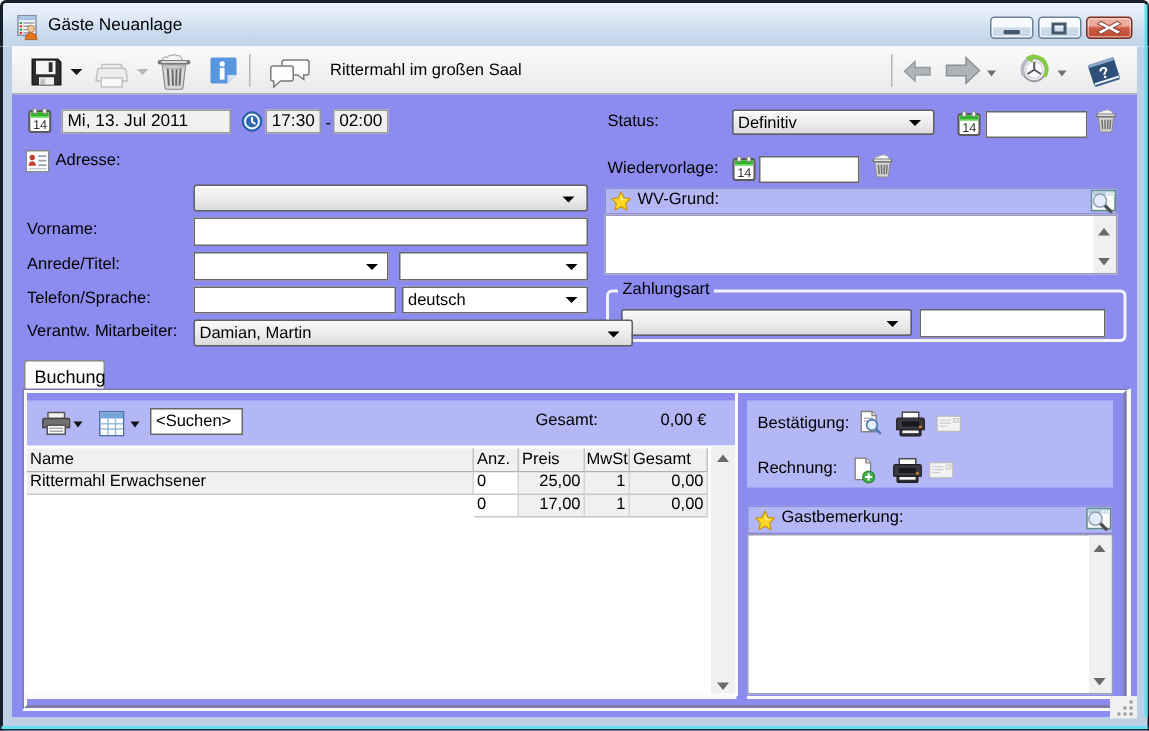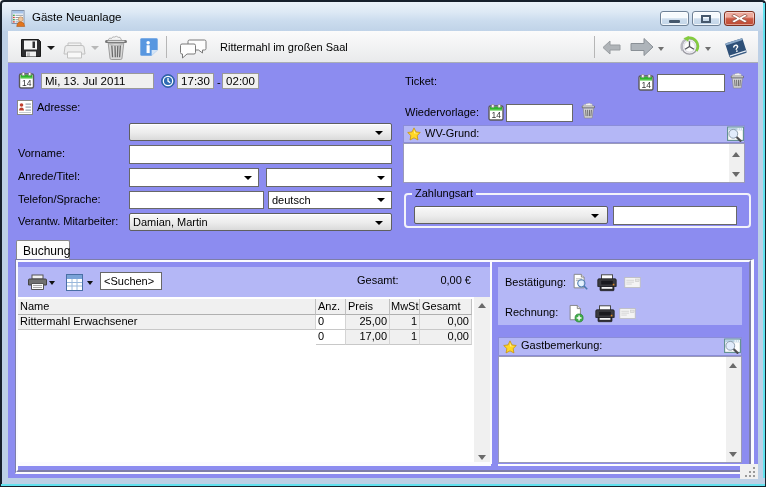--- a/index.html
+++ b/index.html
@@ -163,21 +163,22 @@
   <div class="abs inp-gray" style="left:41px;top:73px;width:113px;height:16px;">Mi, 13. Jul 2011</div>
   <svg class="abs" style="left:161px;top:74px;" width="14" height="14" viewBox="0 0 15 15">
     <circle cx="7.5" cy="7.5" r="7" fill="#2f6cb4" stroke="#1f4e86" stroke-width="0.6"></circle>
     <circle cx="7.5" cy="7.5" r="5" fill="none" stroke="#fff" stroke-width="1.3"></circle>
     <path d="M7.5 4.2 v3.4 l2.4 1.7" stroke="#fff" stroke-width="1.4" fill="none"></path>
   </svg>
   <div class="abs inp-gray" style="left:177px;top:73px;width:37px;height:16px;text-align:center;padding:0;">17:30</div>
   <div class="abs label" style="left:217px;top:76px;">-</div>
   <div class="abs inp-gray" style="left:222px;top:73px;width:37px;height:16px;text-align:center;padding:0;">02:00</div>
 
-  <div class="abs label" style="left:405px;top:75px;">Ticket:</div>
+  <div class="abs label" style="left:405px;top:75px;">Status:</div>
+  <div class="abs combo-gray" style="left:488px;top:73px;width:135px;height:17px;">Definitiv<span class="cw-arrow" style="top:6px;right:8px;"></span></div>
   <svg class="abs" style="left:638px;top:74px;" width="16" height="17" viewBox="0 0 16 17">
     <rect x="1" y="2" width="14" height="14" rx="1.5" fill="#fff" stroke="#5a5a5a" stroke-width="1.4"></rect>
     <rect x="2" y="2.8" width="12" height="3.6" fill="#2fb52c"></rect>
     <rect x="2" y="5.6" width="12" height="0.9" fill="#8ee07e"></rect>
     <rect x="3.6" y="0.4" width="2.4" height="3.2" rx="0.6" fill="#fdfdfd" stroke="#8a8a8a" stroke-width="0.8"></rect>
     <rect x="10" y="0.4" width="2.4" height="3.2" rx="0.6" fill="#fdfdfd" stroke="#8a8a8a" stroke-width="0.8"></rect>
     <text x="8.2" y="14.2" text-anchor="middle" font-family="Liberation Sans" font-size="8.5" fill="#333">14</text>
   </svg>
   <div class="abs inp" style="left:657px;top:74px;width:68px;height:18px;"></div>
   <svg class="abs" style="left:730px;top:72px;" width="15" height="17" viewBox="0 0 15 17">
@@ -259,21 +260,21 @@
   <div class="abs combo-white" style="left:268px;top:191px;width:124px;height:18px;font-size:11px;padding:2px 3px;box-sizing:border-box;">deutsch<span class="cw-arrow" style="top:6px;"></span></div>
 
   <div class="abs" style="left:404px;top:193px;width:347px;height:35px;border:2px solid #f2f2fa;border-radius:4px;box-sizing:border-box;"></div>
   <div class="abs label" style="left:412px;top:187px;background:#8c8cf0;padding:0 3px;">Zahlungsart</div>
   <div class="abs combo-gray" style="left:414px;top:206px;width:194px;height:18px;">
       <span class="cw-arrow" style="top:7px;right:8px;"></span>
     </div>
   <div class="abs inp" style="left:613px;top:206px;width:124px;height:19px;"></div>
 
   <div class="abs label" style="left:18px;top:215px;">Verantw. Mitarbeiter:</div>
-  <div class="abs combo-gray" style="left:129px;top:213px;width:263px;height:18px;">Damian, Martin<span class="cw-arrow" style="top:7px;right:8px;"></span></div>
+  <div class="abs combo-gray" style="left:129px;top:213px;width:293px;height:18px;">Damian, Martin<span class="cw-arrow" style="top:7px;right:8px;"></span></div>
 
   <div class="abs" style="left:16px;top:240px;width:54px;height:21px;background:#fcfcfc;border:1px solid #898989;border-bottom:none;border-radius:2px 2px 0 0;box-sizing:border-box;font-size:12px;padding:3px 0 0 6px;">Buchung</div>
 
   <div class="abs" style="left:15px;top:259px;width:739px;height:215px;box-sizing:border-box;border-top:1px solid #7d7ea8;border-left:1px solid #7d7ea8;border-bottom:2px solid #fbfbff;border-right:3px solid #fbfbff;"></div>
   <div class="abs" style="left:16px;top:260px;width:735px;height:212px;box-sizing:border-box;border-top:2px solid #fbfbff;border-left:2px solid #fbfbff;border-bottom:2px solid #7d7ea8;border-right:2px solid #7d7ea8;"></div>
 
   <div class="abs" style="left:18px;top:267px;width:472px;height:31px;background:#b4b7f6;"></div>
   <svg class="abs" style="left:28px;top:274px;" width="19" height="17" viewBox="0 0 19 17">
     <rect x="4" y="1" width="11" height="4" fill="#f2f2f2" stroke="#555"></rect>
     <path d="M1.5 5 h16 q1 0 1 1 v5 h-18 v-5 q0-1 1-1 z" fill="#707070" stroke="#444"></path>

